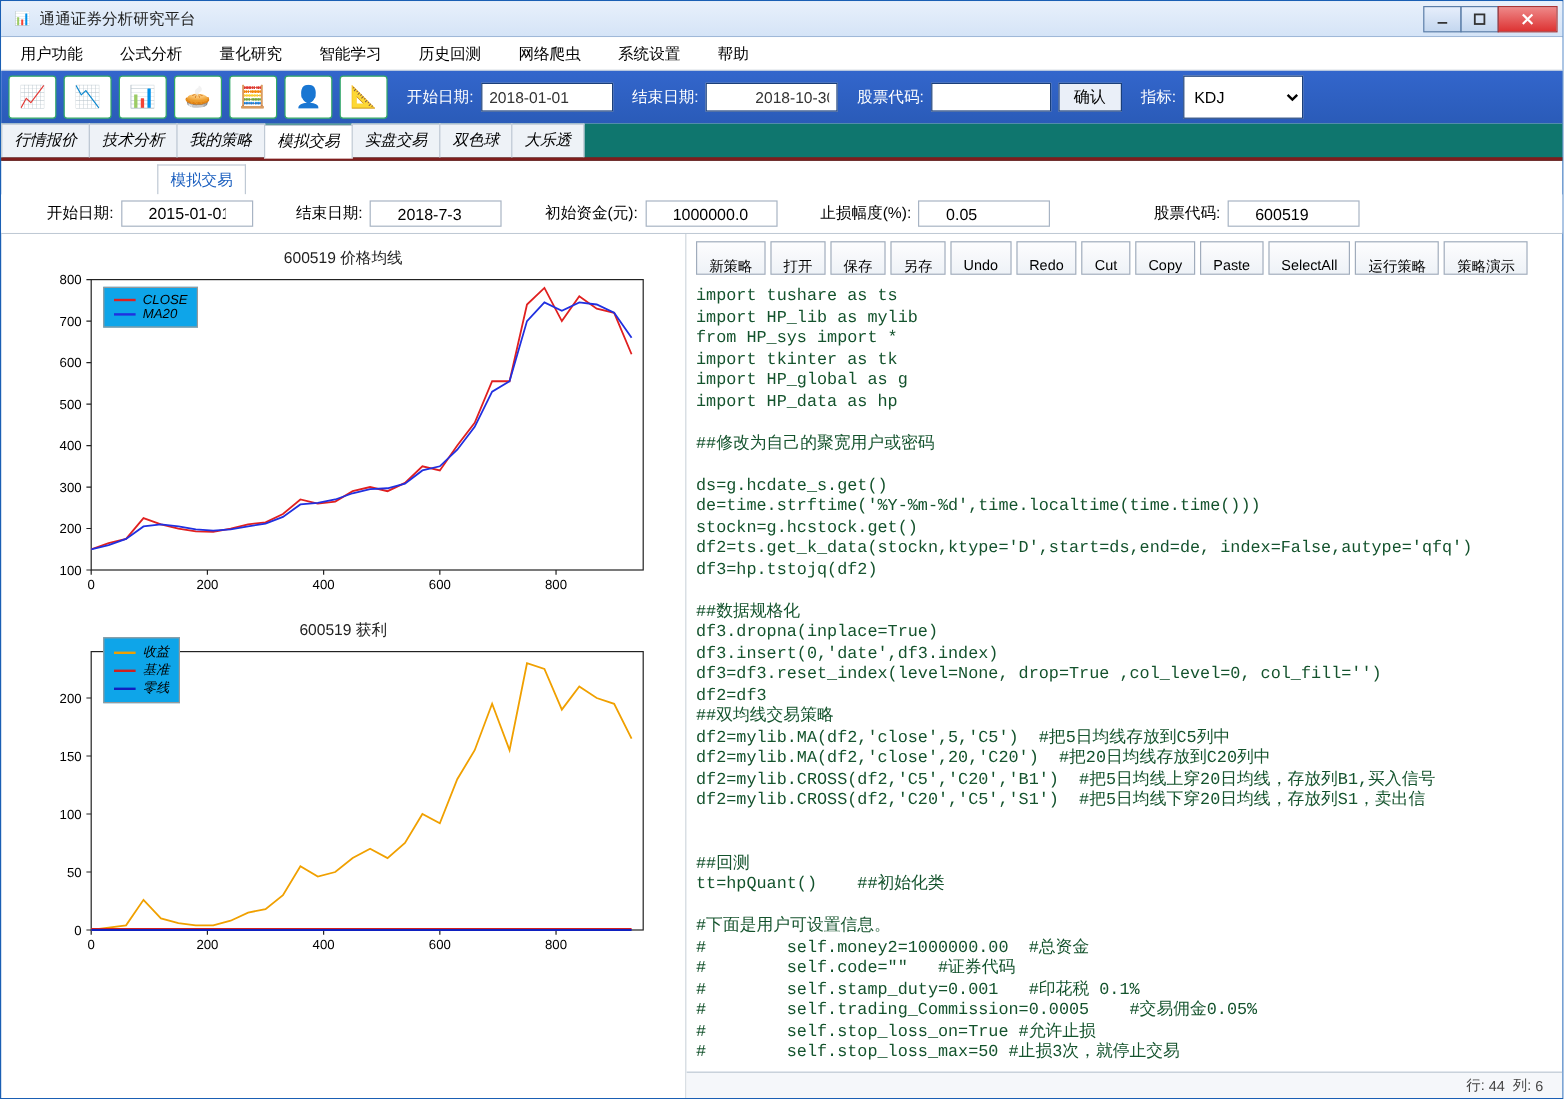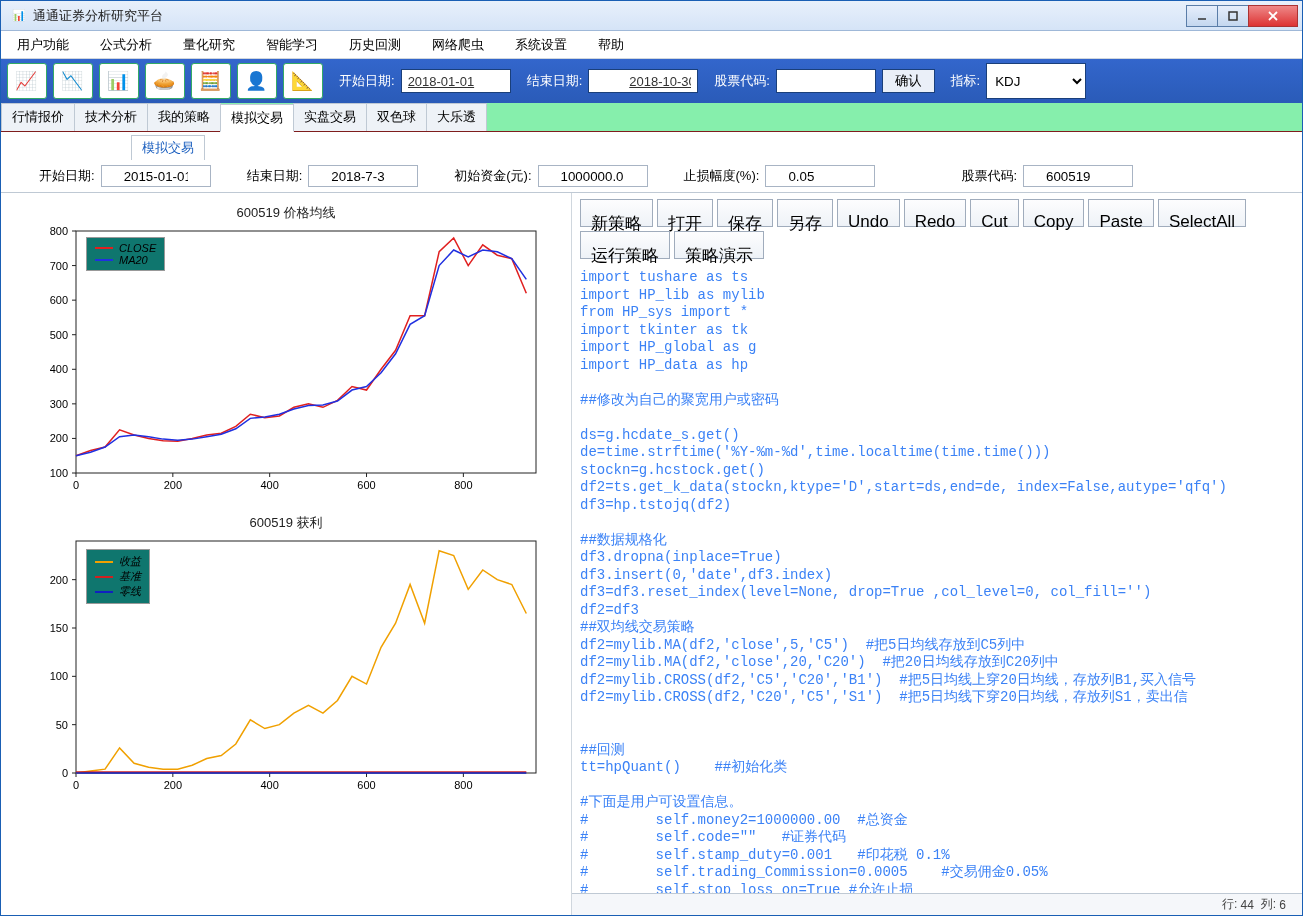--- a/index.html
+++ b/index.html
@@ -10,43 +10,43 @@
 .titlebar .title { flex: 1; color: #222; font-size: 13px; }
 .winbtns { display: flex; gap: 0; }
 .winbtn { width: 32px; height: 22px; display: flex; align-items: center; justify-content: center; border: 1px solid #5a7da8; background: linear-gradient(to bottom, #e6eefb, #c4d7ef); margin-left: -1px; }
 .winbtn.close { background: linear-gradient(to bottom, #e88, #d33); width: 50px; border-color: #a33; }
 .winbtn svg { width: 12px; height: 12px; }
 .menubar { background: #fff; height: 28px; display: flex; align-items: center; padding: 0 8px; gap: 15px; border-bottom: 1px solid #d0d7de; }
 .menubar span { padding: 2px 8px; cursor: default; }
 .toolbar { background: linear-gradient(to bottom, #3366cc, #2a5bb8); height: 44px; display: flex; align-items: center; padding: 0 6px; gap: 6px; color: #fff; }
 .tbicon { width: 40px; height: 36px; background: #fff; border: 1px solid #3a6; border-radius: 3px; display: flex; align-items: center; justify-content: center; font-size: 18px; }
 .toolbar .lbl { margin-left: 10px; }
-.toolbar input[type=text] { height: 24px; padding: 0 6px; border: 1px solid #1a3f7a; background: #fff; color: #333; font-size: 13px; text-decoration: underline; }
+.toolbar input[type=text] { height: 24px; padding: 0 6px; border: 1px solid #1a3f7a; background: #fff; color: #333; font-size: 13px; }
 .toolbar button { height: 24px; padding: 0 12px; border: 1px solid #1a3f7a; background: #eaeff8; cursor: pointer; }
 .toolbar select { height: 36px; padding: 0 4px; border: 1px solid #1a3f7a; background: #fff; min-width: 100px; }
-.tabs { display: flex; border-bottom: 1px solid #7f1d1d; background: #86efac; }
+.tabs { display: flex; border-bottom: 3px solid #7f1d1d; background: #0f766e; font-style: italic; }
 .tabs .tab { padding: 4px 10px; border: 1px solid #bfc9d4; border-bottom: none; background: #eef2f7; margin-right: -1px; font-size: 13px; cursor: default; }
 .tabs .tab.active { background: #fff; border-bottom: 1px solid #fff; position: relative; top: 1px; }
 .subhdr { display: flex; flex-direction: column; border-bottom: 1px solid #bfc9d4; }
 .subtab { display: flex; padding: 3px 0 0 130px; }
 .subtab .lbl { color: #1b5fbf; padding: 3px 10px; border: 1px solid #bfc9d4; border-bottom: none; background: #fff; }
 .paramrow { display: flex; align-items: center; padding: 5px 8px; gap: 6px; background: #fff; }
 .paramrow .plabel { margin-left: 30px; }
 .paramrow input { height: 22px; padding: 0 22px; border: 1px solid #a8b4c4; width: 110px; }
 .section-label { color: #1b5fbf; padding: 2px 8px; }
 .mainarea { flex: 1; display: flex; overflow: hidden; }
 .leftpane { width: 570px; display: flex; flex-direction: column; padding: 10px 10px 10px 20px; }
 .rightpane { flex: 1; display: flex; flex-direction: column; border-left: 1px solid #d0d7de; overflow: hidden; }
 .btnrow { display: flex; gap: 4px; padding: 6px 8px; flex-wrap: wrap; }
-.btnrow button { height: 28px; padding: 12px 10px; border: 1px solid #a0acbc; background: linear-gradient(to bottom, #fdfdfe, #eef2f7); font-size: 17px; cursor: pointer; }
-.codearea { flex: 1; overflow: auto; padding: 4px 8px; font-family: "Courier New", monospace; font-size: 14px; line-height: 1.25; white-space: pre; color: #3b82f6; position: relative; }
+.btnrow button { height: 28px; padding: 12px 10px; border: 1px solid #a0acbc; background: linear-gradient(to bottom, #fdfdfe, #eef2f7); font-size: 12px; cursor: pointer; }
+.codearea { flex: 1; overflow: auto; padding: 4px 8px; font-family: "Courier New", monospace; font-size: 14px; line-height: 1.25; white-space: pre; color: #14532d; position: relative; }
 .statusbar { height: 22px; border-top: 1px solid #bfc9d4; display: flex; align-items: center; justify-content: flex-end; padding: 0 16px; font-size: 12px; color: #444; background: #f5f7fa; }
 .chart { position: relative; margin-bottom: 10px; }
 .chart svg { display: block; }
-.legend { position: absolute; border: 1px solid #999; background: #0f766e; padding: 4px 8px; font-size: 11px; }
+.legend { position: absolute; border: 1px solid #999; background: #0ea5e9; padding: 4px 8px; font-size: 11px; }
 .legend .row { display: flex; align-items: center; gap: 6px; }
 .legend .sw { width: 18px; height: 2px; }
 </style>
 </head>
 <body>
 
 <div class="window">
 
   <div class="titlebar">
     <span class="icon">📊</span>
@@ -197,21 +197,21 @@
             <line x1="248.68421052631578" y1="260" x2="248.68421052631578" y2="264" stroke="#222"></line>
             <text x="248.68421052631578" y="276" text-anchor="middle" font-size="11">400</text>
             <line x1="345.52631578947364" y1="260" x2="345.52631578947364" y2="264" stroke="#222"></line>
             <text x="345.52631578947364" y="276" text-anchor="middle" font-size="11">600</text>
             <line x1="442.36842105263156" y1="260" x2="442.36842105263156" y2="264" stroke="#222"></line>
             <text x="442.36842105263156" y="276" text-anchor="middle" font-size="11">800</text>
             <path d="M55 260 L69.52631578947368 258.06666666666666 L84.05263157894737 256.1333333333333 L98.57894736842105 234.86666666666667 L113.10526315789474 250.33333333333334 L127.63157894736841 254.2 L142.1578947368421 256.1333333333333 L156.68421052631578 256.1333333333333 L171.21052631578948 252.26666666666668 L185.73684210526315 245.5 L200.26315789473682 242.6 L214.78947368421055 231 L229.31578947368422 206.83333333333334 L243.8421052631579 215.53333333333333 L258.36842105263156 211.66666666666666 L272.89473684210526 200.06666666666666 L287.42105263157896 192.33333333333331 L301.9473684210526 200.06666666666666 L316.4736842105263 187.5 L331 163.33333333333331 L345.52631578947364 171.06666666666666 L360.05263157894734 134.33333333333334 L374.5789473684211 110.16666666666666 L389.10526315789474 71.5 L403.63157894736844 110.16666666666666 L418.15789473684214 37.66666666666666 L432.6842105263158 42.5 L447.2105263157895 76.33333333333334 L461.7368421052631 57 L476.2631578947368 66.66666666666666 L490.7894736842105 71.5 L505.3157894736842 100.5 " fill="none" stroke="#f0a000" stroke-width="1.5"></path>
             <path d="M55 259.03333333333336 L505.3157894736842 259.03333333333336 " fill="none" stroke="#d02020" stroke-width="1.5"></path>
             <path d="M55 260 L505.3157894736842 260 " fill="none" stroke="#1020c0" stroke-width="1.5"></path>
           </svg>
-          <div class="legend" style="top:36px;left:65px">
+          <div class="legend" style="top:16px;left:65px">
             <div class="row">
               <span class="sw" style="background:#f0a000"></span>
               <span style="font-style:italic">收益</span>
             </div>
             <div class="row">
               <span class="sw" style="background:#d02020"></span>
               <span style="font-style:italic">基准</span>
             </div>
             <div class="row">
               <span class="sw" style="background:#1020c0"></span>

